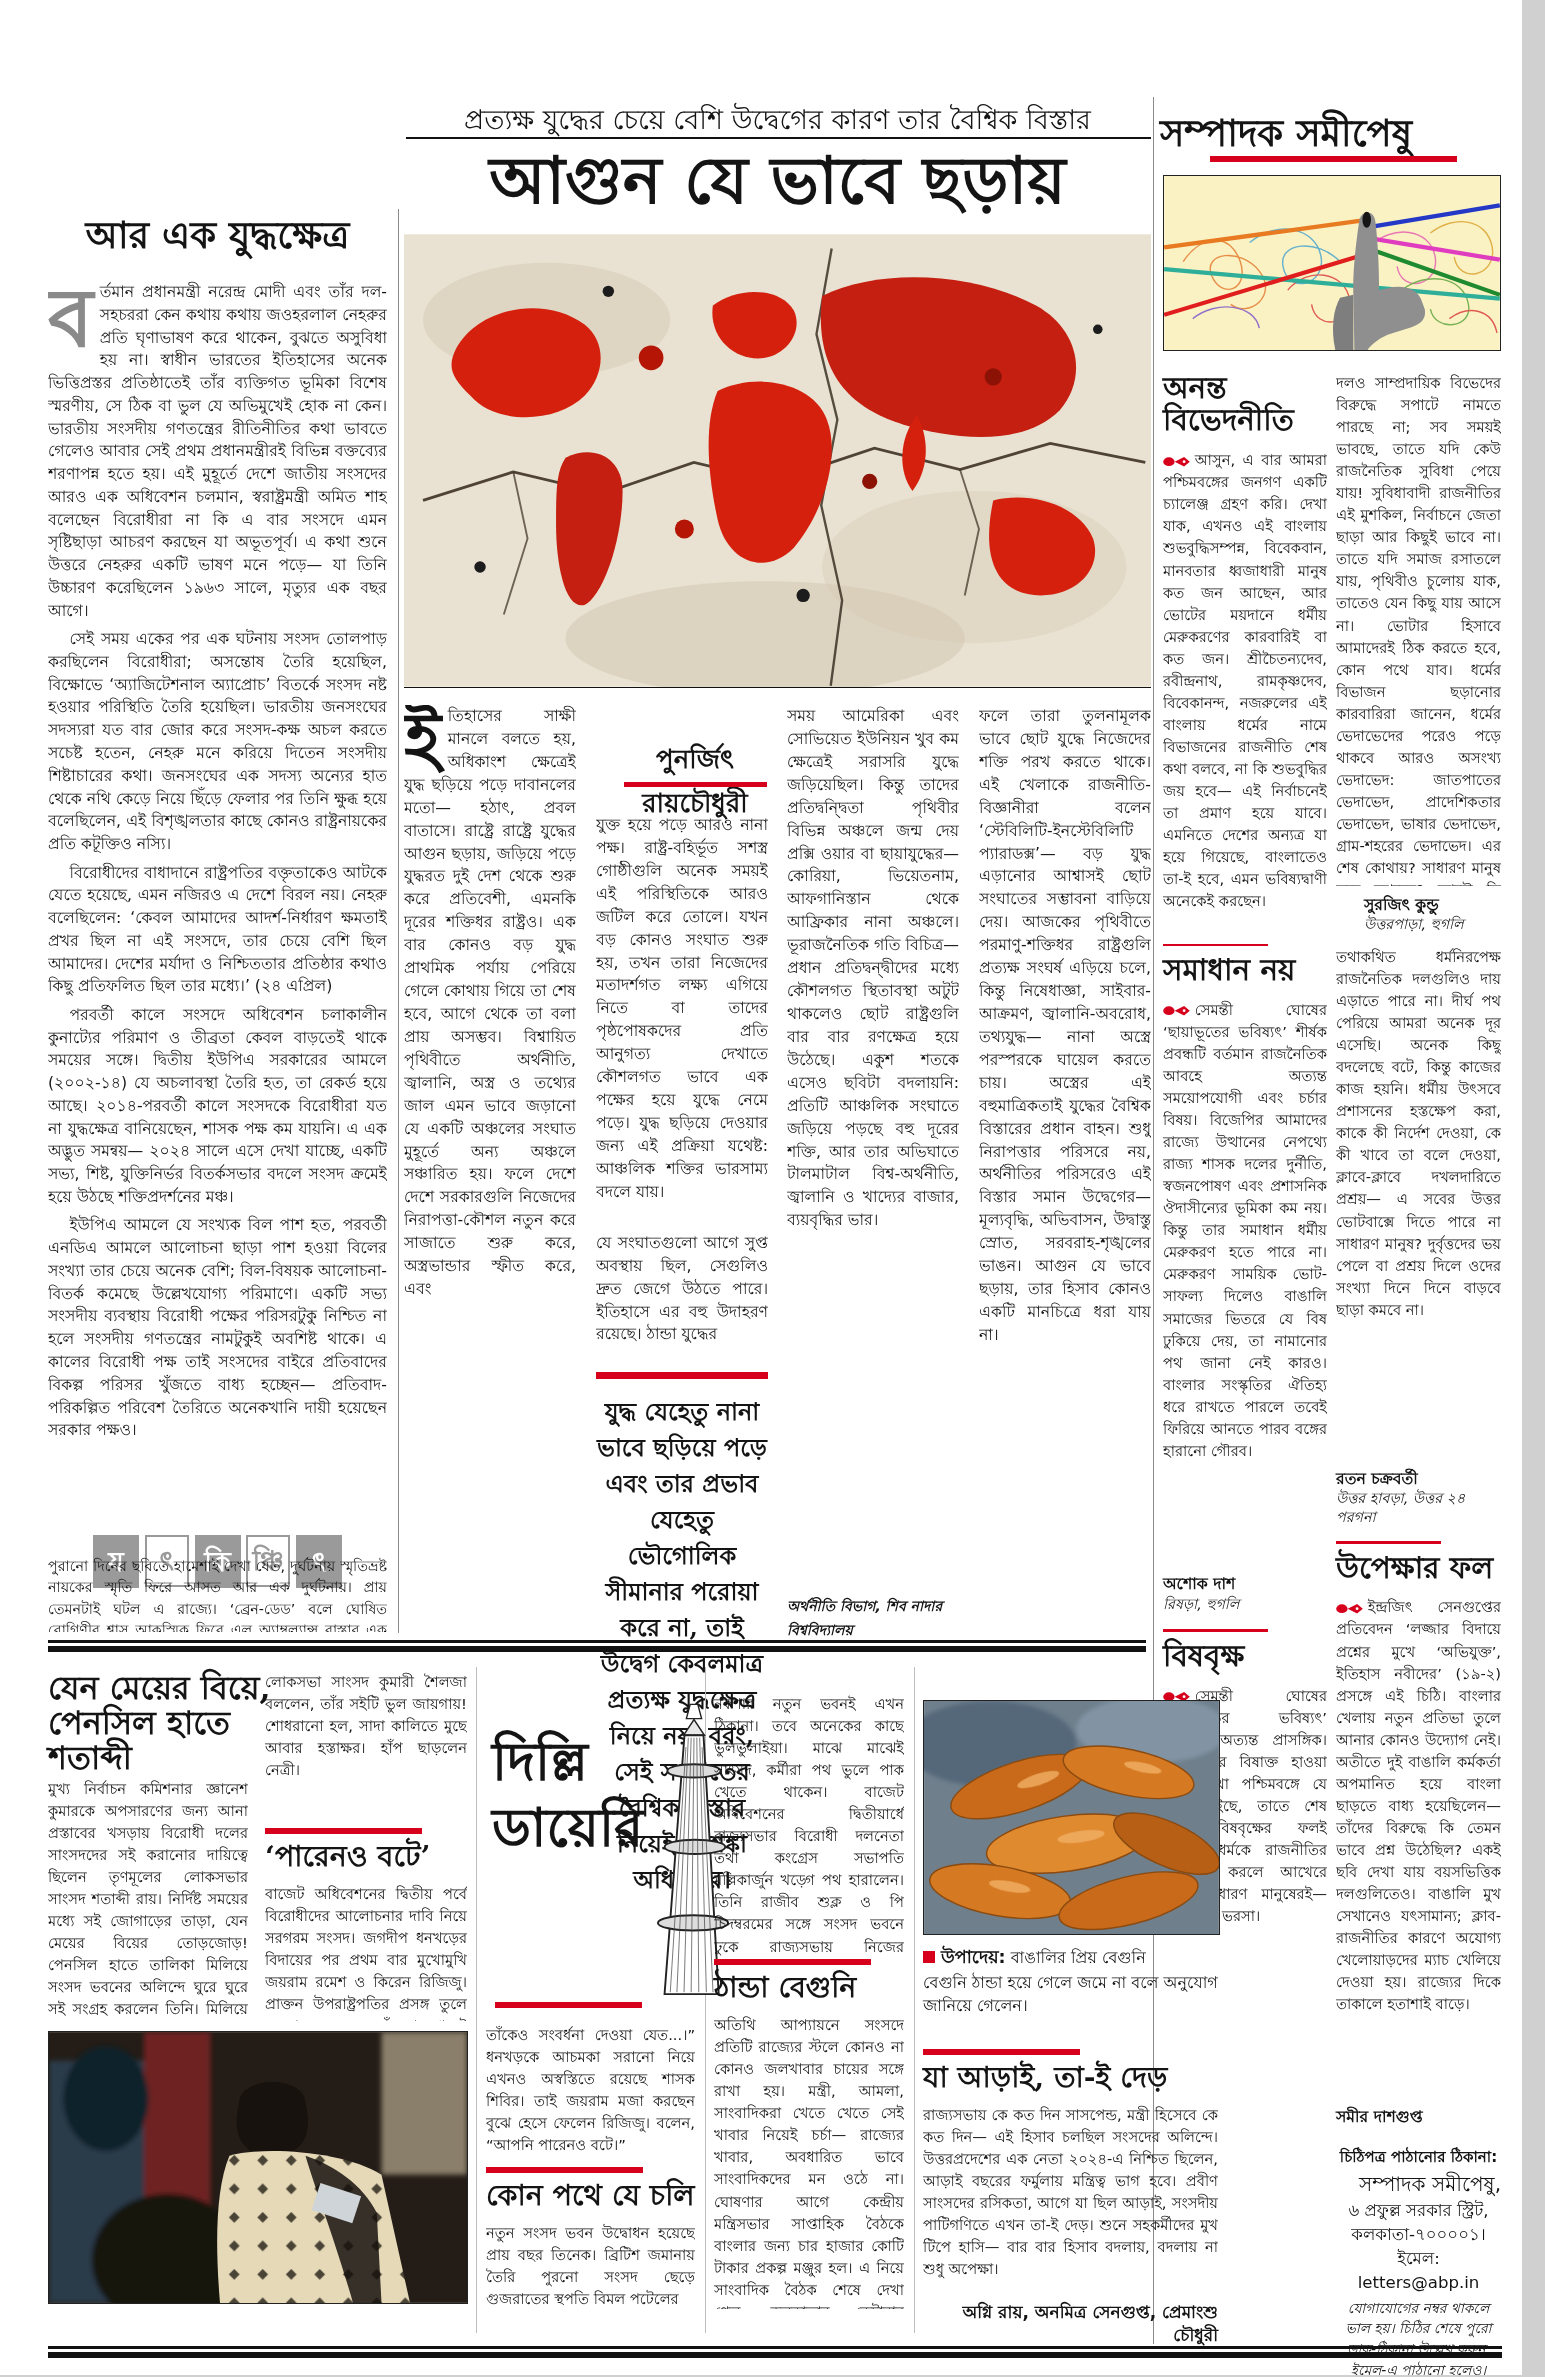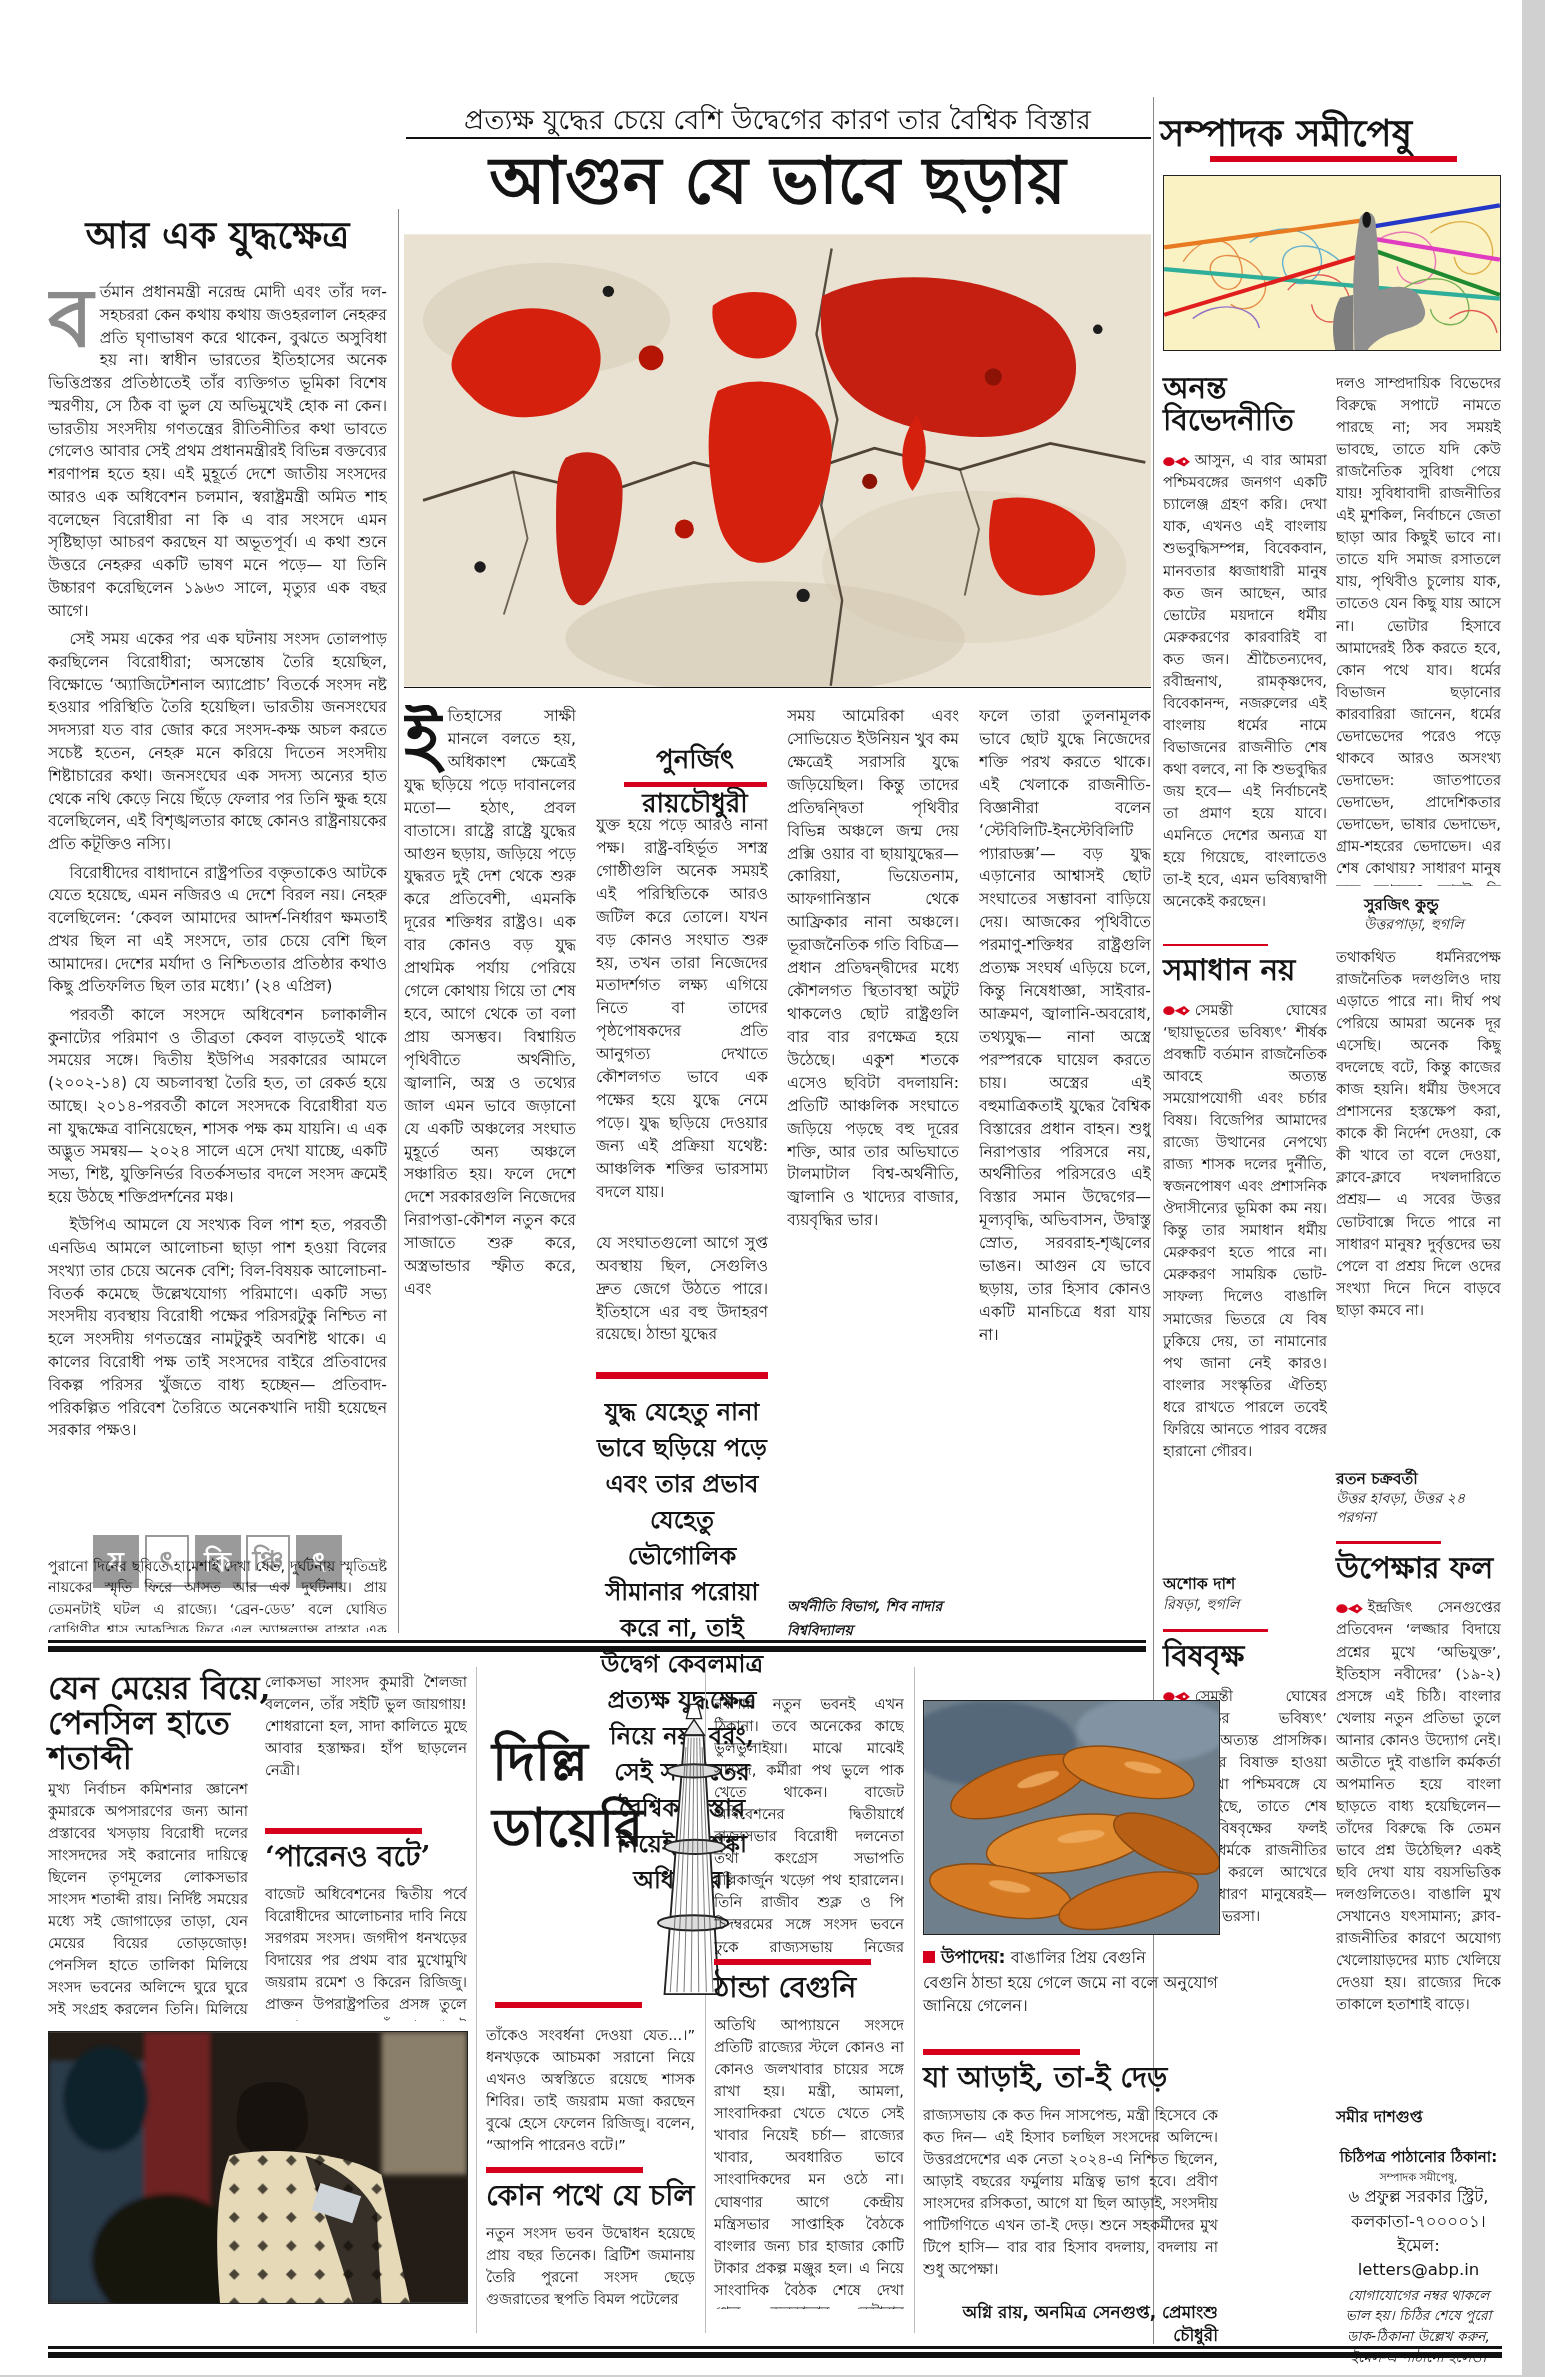--- a/index.html
+++ b/index.html
@@ -186,21 +186,21 @@
     <div class="txt" style="margin-top:12.4px;height:504px;">
       <svg class="nib" width="27" height="13.3" viewBox="0 0 56 28">
           <ellipse cx="12" cy="14" rx="12" ry="9" fill="#d6001c"></ellipse>
           <path d="M24,14 L44,4 L56,14 L44,24 Z" fill="#d6001c"></path>
           <circle cx="44" cy="14" r="3" fill="#fff"></circle>
         </svg><span>ইন্দ্রজিৎ সেনগুপ্তের প্রতিবেদন ‘লজ্জার বিদায়ে প্রশ্নের মুখে ‘অভিযুক্ত’, ইতিহাস নবীদের’ (১৯-২) প্রসঙ্গে এই চিঠি। বাংলার খেলায় নতুন প্রতিভা তুলে আনার কোনও উদ্যোগ নেই। অতীতে দুই বাঙালি কর্মকর্তা অপমানিত হয়ে বাংলা ছাড়তে বাধ্য হয়েছিলেন— তাঁদের বিরুদ্ধে কি তেমন ভাবে প্রশ্ন উঠেছিল? একই ছবি দেখা যায় বয়সভিত্তিক দলগুলিতেও। বাঙালি মুখ সেখানেও যৎসামান্য; ক্লাব-রাজনীতির কারণে অযোগ্য খেলোয়াড়দের ম্যাচ খেলিয়ে দেওয়া হয়। রাজ্যের দিকে তাকালে হতাশাই বাড়ে।</span>
     </div>
     <div class="sig-n" style="margin-top:6.7px;">সমীর দাশগুপ্ত</div>
     <div class="c" style="margin-top:17px;">
       <div class="b" style="font-size:15px;">চিঠিপত্র পাঠানোর ঠিকানা:</div>
-      <div style="font-size:11px;line-height:1.45;">সম্পাদক সমীপেষু,</div>
+      <div style="font-size:20px;line-height:1.45;text-align:right;">সম্পাদক সমীপেষু,</div>
       <div style="font-size:16.6px;line-height:1.45;">৬ প্রফুল্ল সরকার স্ট্রিট,</div>
       <div style="font-size:16.6px;line-height:1.45;">কলকাতা-৭০০০০১।</div>
       <div style="font-size:16.6px;line-height:1.45;">ইমেল: letters@abp.in</div>
       <div class="i" style="font-size:13.8px;line-height:1.5;margin-top:2.9px;">যোগাযোগের নম্বর থাকলে ভাল হয়। চিঠির শেষে পুরো ডাক-ঠিকানা উল্লেখ করুন, ইমেল-এ পাঠানো হলেও।</div>
     </div>
   </div>
 
   <div class="vr" style="left:398px;top:209px;height:1424px;"></div>
   <div class="vr" style="left:1153px;top:97px;height:2247px;"></div>
   <div class="abs dbl" style="left:48px;top:1640px;width:1098px;"></div>

